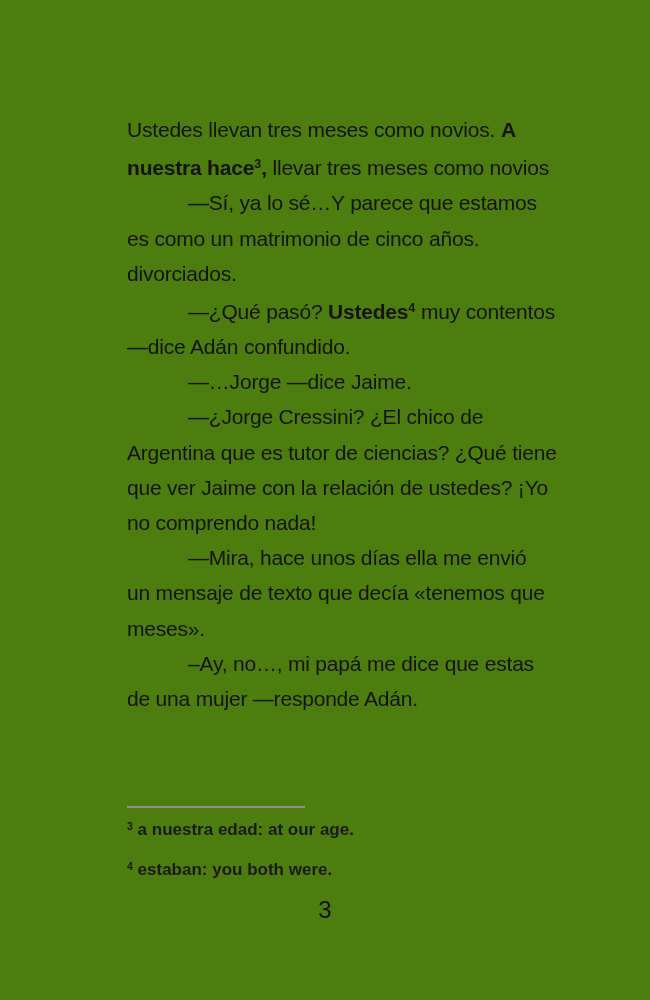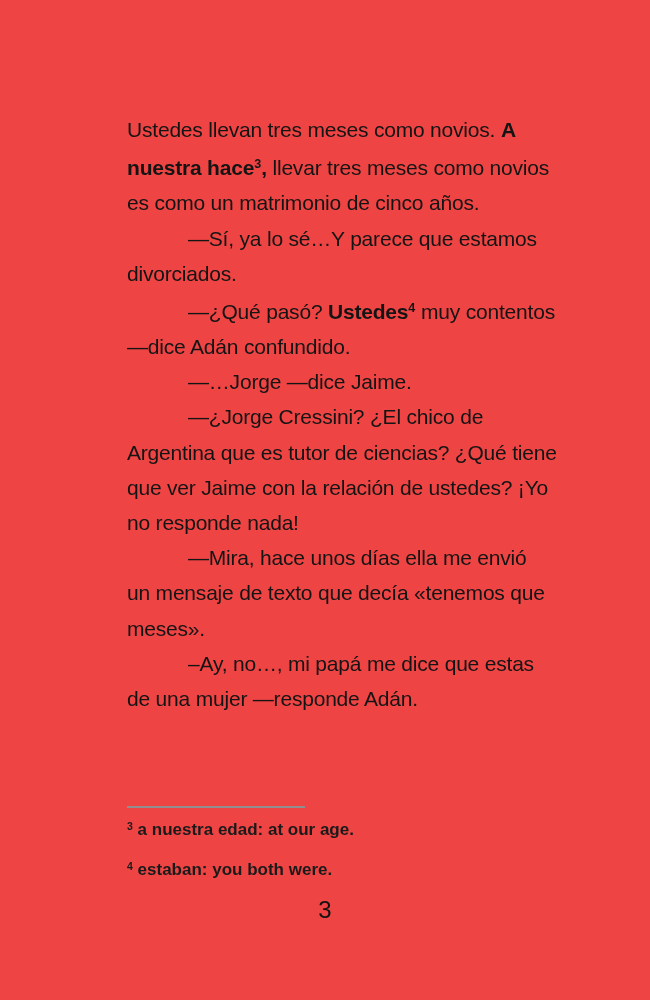--- a/index.html
+++ b/index.html
@@ -4,21 +4,21 @@
 <style>
   html, body {
     margin: 0;
     padding: 0;
     background: #ffffff;
   }
   .page {
     position: relative;
     width: 650px;
     height: 1000px;
-    background: #ef4444;
+    background: #4d7c0f;
     color: #141414;
     font-family: "Liberation Sans", sans-serif;
     overflow: hidden;
   }
   .text-block {
     position: absolute;
     left: 127px;
     top: 112px;
     width: 420px;
     font-size: 21px;
@@ -74,30 +74,30 @@
     color: #111111;
   }
 </style>
 </head>
 <body>
 
 <div class="page">
   <div class="text-block" id="story-lines">
       <div class="line"><span>Ustedes llevan tres meses como novios. </span><span class="b">A</span></div>
       <div class="line"><span class="b">nuestra hace</span><span class="b sup">3</span><span class="b">,</span><span> llevar tres meses como novios</span></div>
+      <div class="line indent"><span>—Sí, ya lo sé…Y parece que estamos</span></div>
       <div class="line"><span>es como un matrimonio de cinco años.</span></div>
-      <div class="line indent"><span>—Sí, ya lo sé…Y parece que estamos</span></div>
       <div class="line"><span>divorciados.</span></div>
       <div class="line indent"><span>—¿Qué pasó? </span><span class="b">Ustedes</span><span class="b sup">4</span><span> muy contentos</span></div>
       <div class="line"><span>—dice Adán confundido.</span></div>
       <div class="line indent"><span>—…Jorge —dice Jaime.</span></div>
       <div class="line indent"><span>—¿Jorge Cressini? ¿El chico de</span></div>
       <div class="line"><span>Argentina que es tutor de ciencias? ¿Qué tiene</span></div>
       <div class="line"><span>que ver Jaime con la relación de ustedes? ¡Yo</span></div>
-      <div class="line"><span>no responde nada!</span></div>
+      <div class="line"><span>no comprendo nada!</span></div>
       <div class="line indent"><span>—Mira, hace unos días ella me envió</span></div>
       <div class="line"><span>un mensaje de texto que decía «tenemos que</span></div>
       <div class="line"><span>meses».</span></div>
       <div class="line indent"><span>–Ay, no…, mi papá me dice que estas</span></div>
       <div class="line"><span>de una mujer —responde Adán.</span></div>
     </div>
   <div class="fn-sep"></div>
   <div class="footnotes" id="footnotes">
       <div class="footnote"><span class="fn-sup">3</span><span> a nuestra edad: at our age.</span></div>
       <div class="footnote"><span class="fn-sup">4</span><span> estaban: you both were.</span></div>

